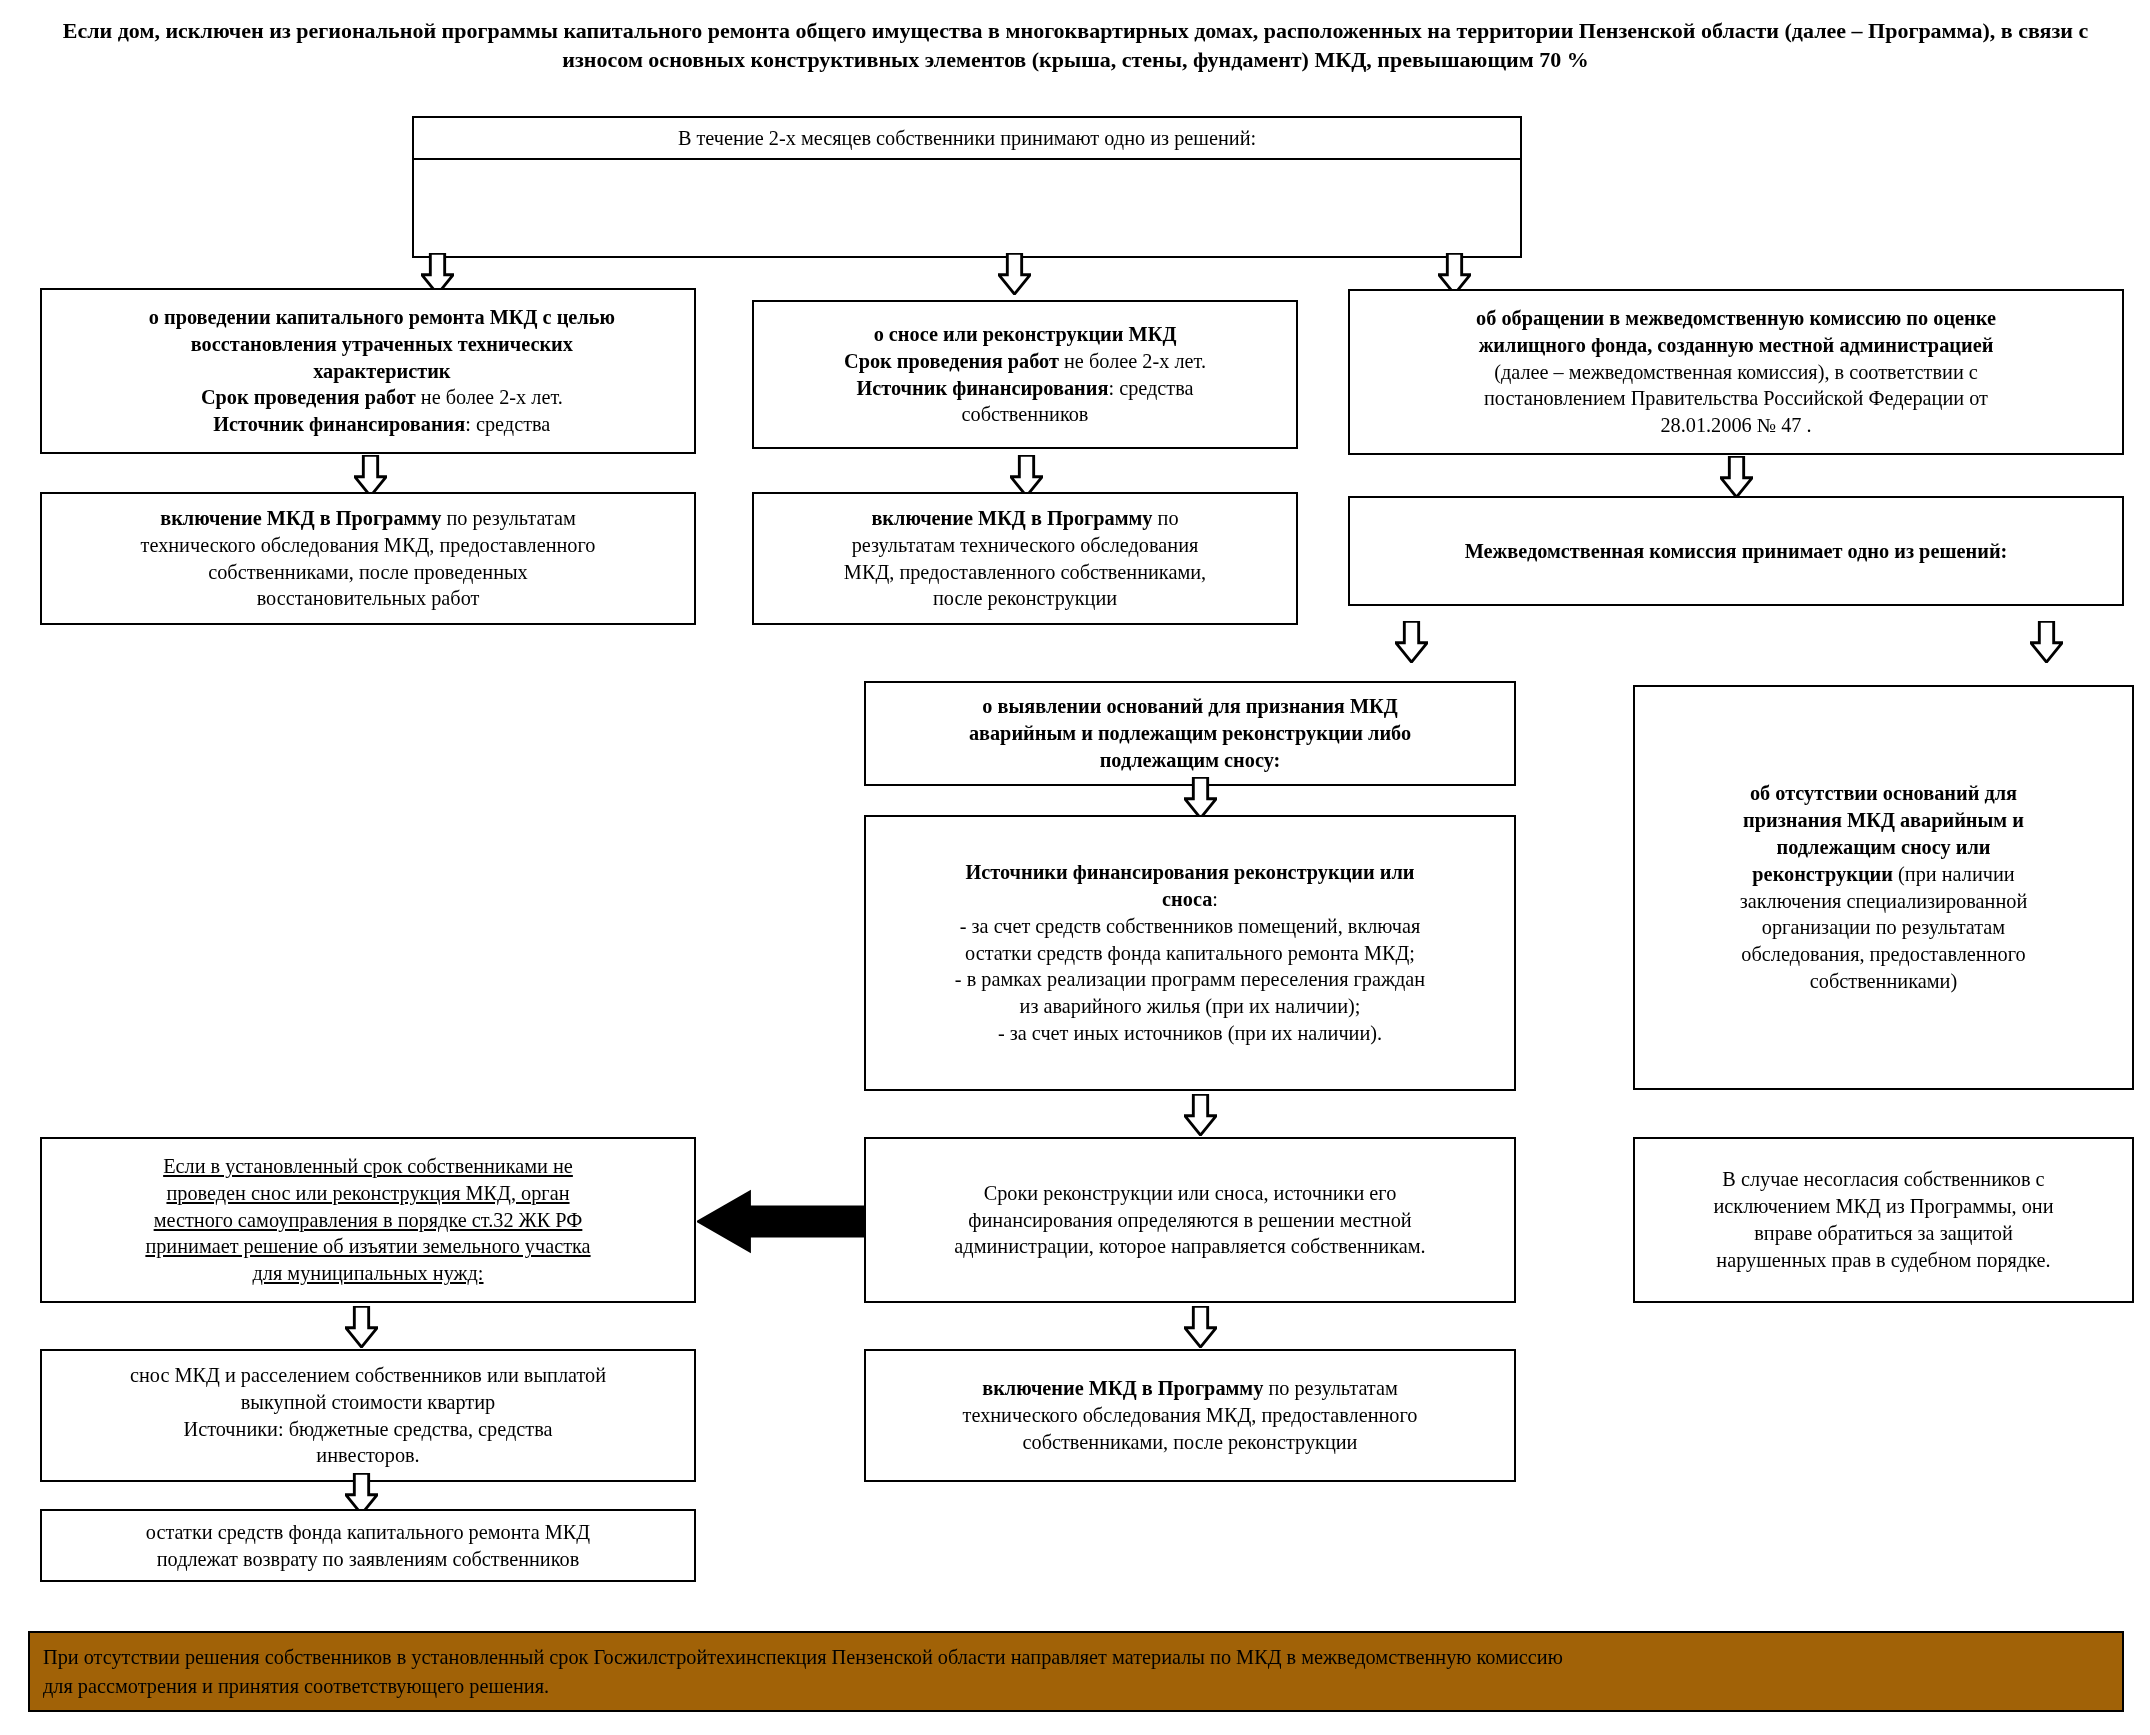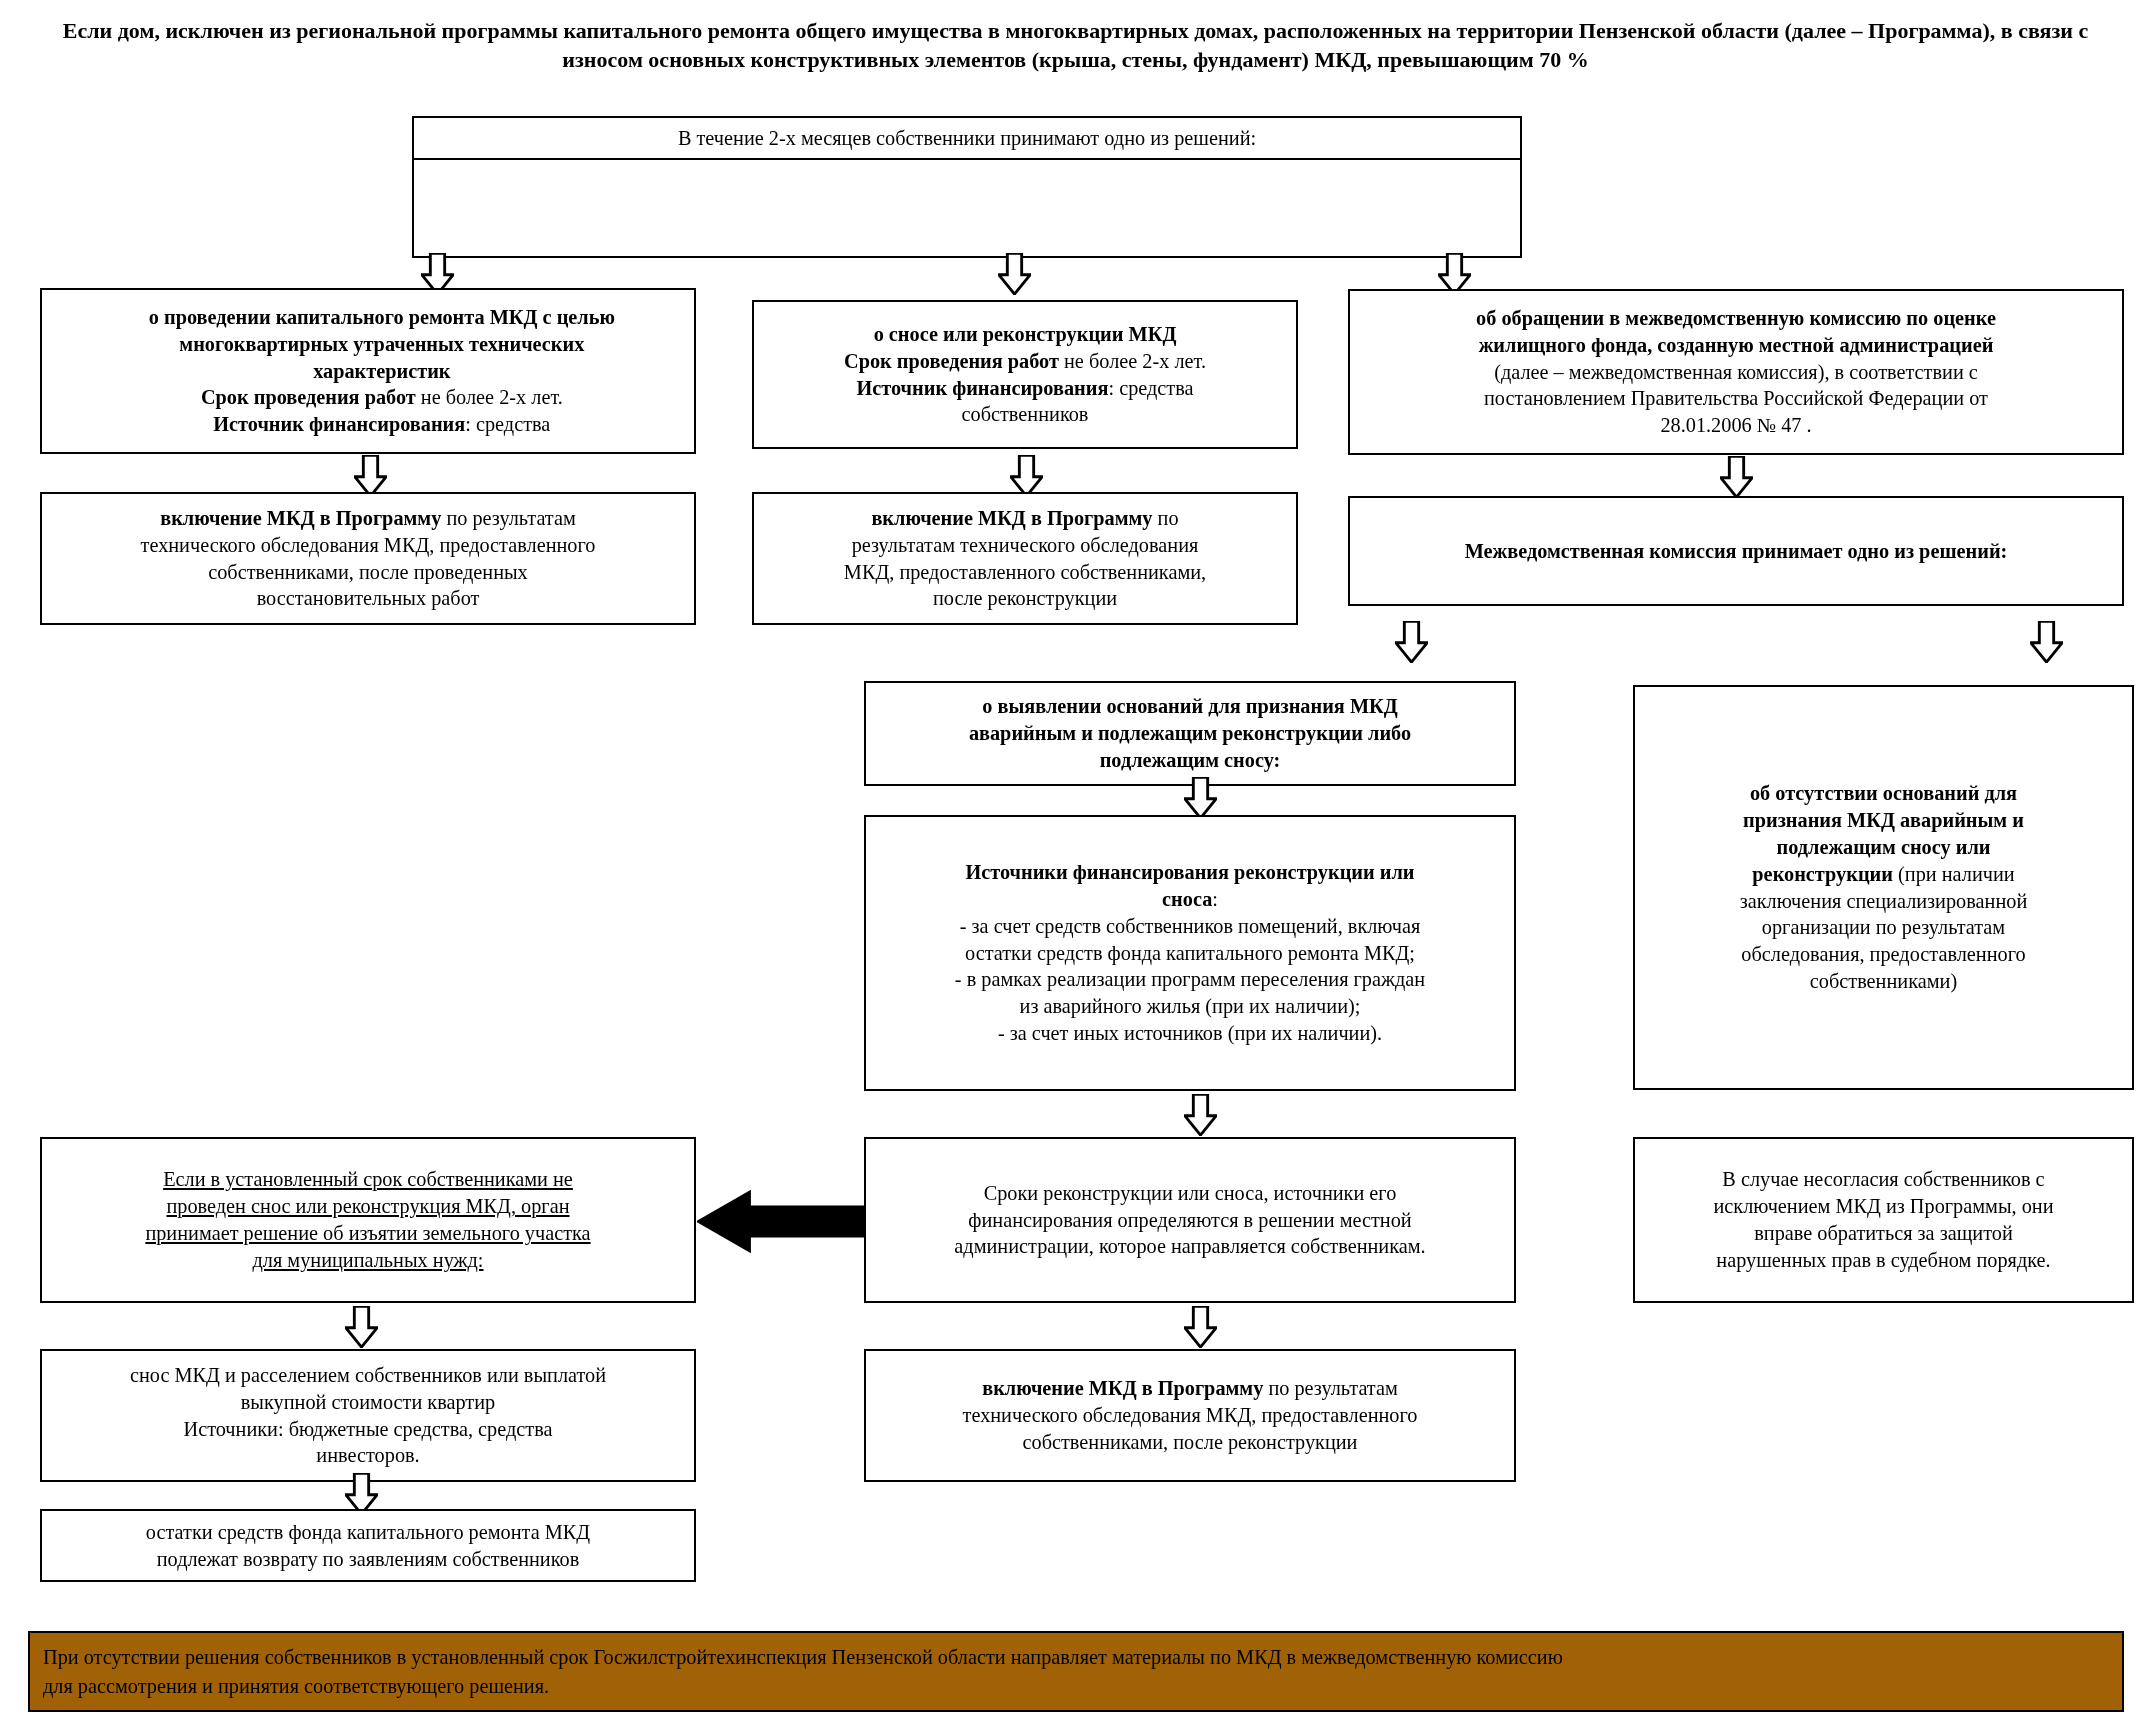--- a/index.html
+++ b/index.html
@@ -107,21 +107,21 @@
       </svg>
   </div>
   <div class="arrow-down" style="left:1438px; top:253px;">
     <svg viewBox="0 0 46 58" width="33" height="42">
         <polygon points="13,0 33,0 33,30 45,30 23,57 1,30 13,30" fill="#fff" stroke="#000" stroke-width="4"></polygon>
       </svg>
   </div>
 
   <div class="box" style="left:40px; top:288px; width:656px; height:166px;padding-left:35px;">
     <p class="b">о проведении капитального ремонта МКД с целью</p>
-    <p class="b">многоквартирных утраченных технических</p>
+    <p class="b">восстановления утраченных технических</p>
     <p class="b">характеристик</p>
     <p><span class="b">Срок проведения работ</span><span> не более 2-х лет.</span></p>
     <p><span class="b">Источник финансирования</span><span>: средства</span></p>
   </div>
 
   <div class="box" style="left:752px; top:300px; width:546px; height:149px;">
     <p class="b">о сносе или реконструкции МКД</p>
     <p><span class="b">Срок проведения работ</span><span> не более 2-х лет.</span></p>
     <p><span class="b">Источник финансирования</span><span>: средства</span></p>
     <p>собственников</p>
@@ -215,20 +215,21 @@
     <p><span class="b">реконструкции</span><span> (при наличии</span></p>
     <p>заключения специализированной</p>
     <p>организации по результатам</p>
     <p>обследования, предоставленного</p>
     <p>собственниками)</p>
   </div>
 
   <div class="box" style="left:40px; top:1137px; width:656px; height:166px;text-decoration:underline;">
     <p>Если в установленный срок собственниками не</p>
     <p>проведен снос или реконструкция МКД, орган</p>
+    <p>местного самоуправления в порядке ст.32 ЖК РФ</p>
     <p>принимает решение об изъятии земельного участка</p>
     <p>для муниципальных нужд:</p>
   </div>
 
   <div class="box" style="left:864px; top:1137px; width:652px; height:166px;">
     <p>Сроки реконструкции или сноса, источники его</p>
     <p>финансирования определяются в решении местной</p>
     <p>администрации, которое направляется собственникам.</p>
   </div>
 

